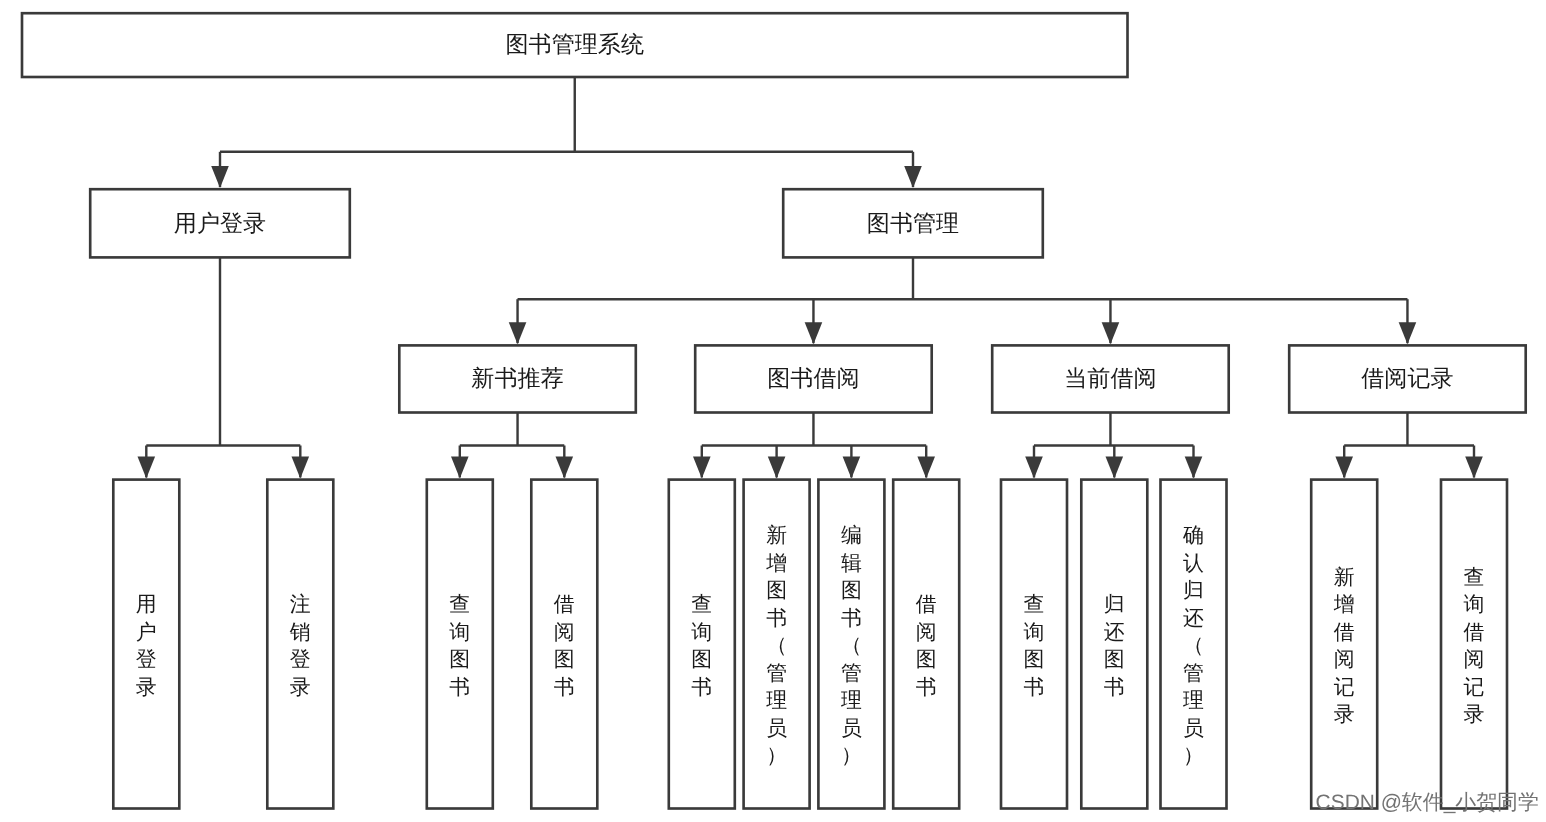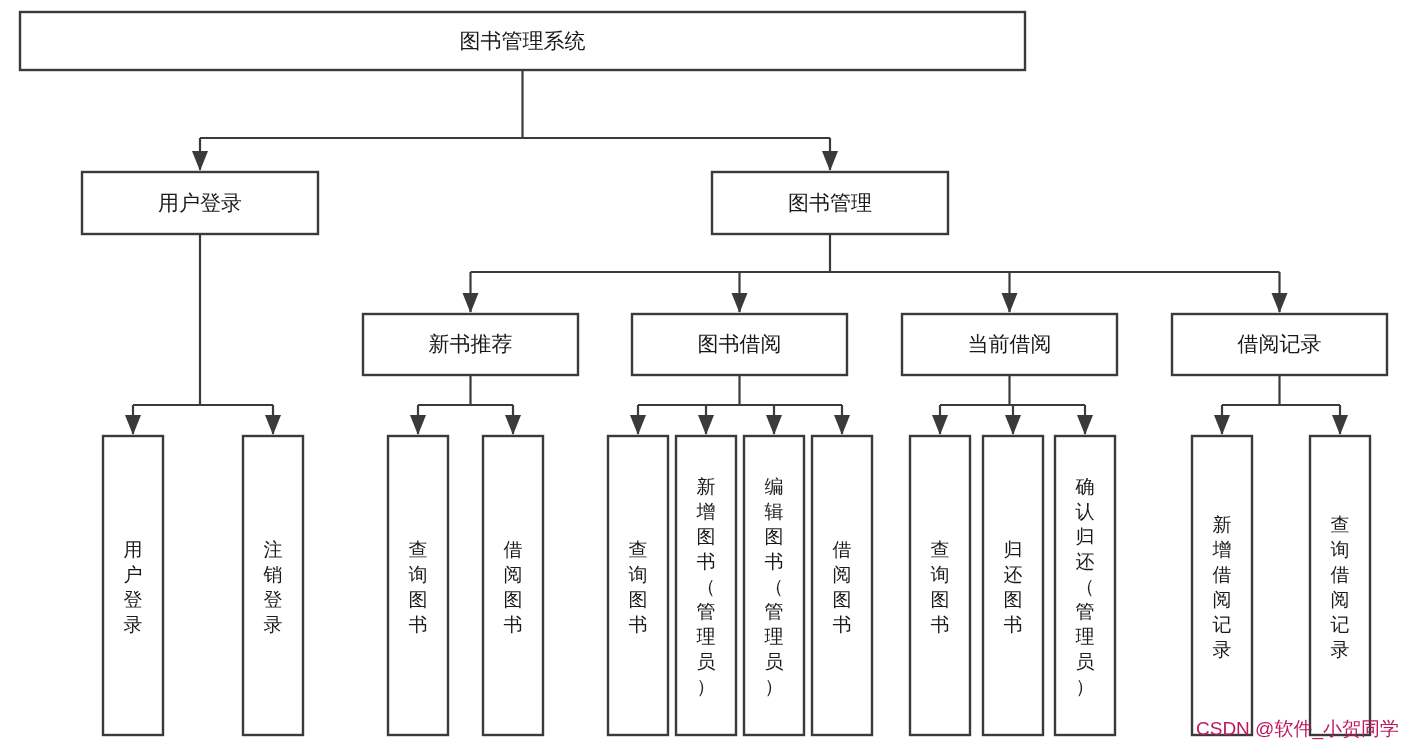--- a/index.html
+++ b/index.html
@@ -51,21 +51,21 @@
     fill: none;
   }
   .arrow-head {
     fill: #3a3a3a;
     stroke: none;
   }
   .watermark-text {
     position: absolute;
     font-family: "Liberation Sans", "DejaVu Sans", sans-serif;
     font-size: 19px;
-    color: #be185d;
+    color: #737373;
     white-space: nowrap;
     user-select: none;
     pointer-events: none;
   }
 </style>
 </head>
 <body>
 
 <div id="diagram-root">
   <svg class="diagram-canvas" viewBox="0 0 1405 747">

